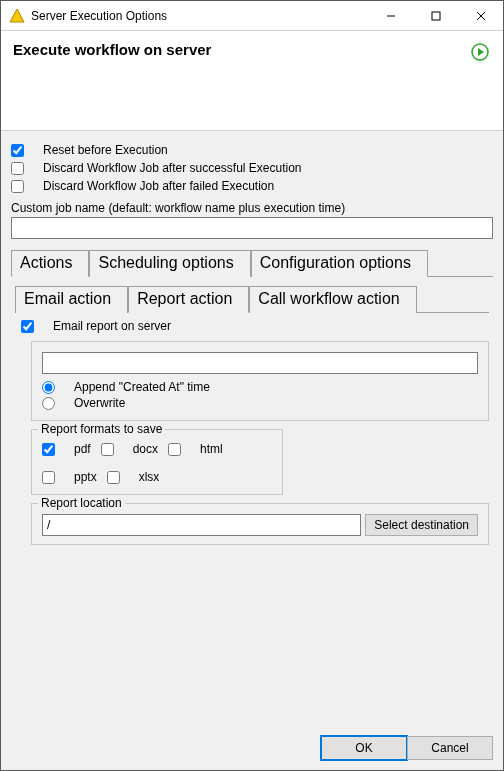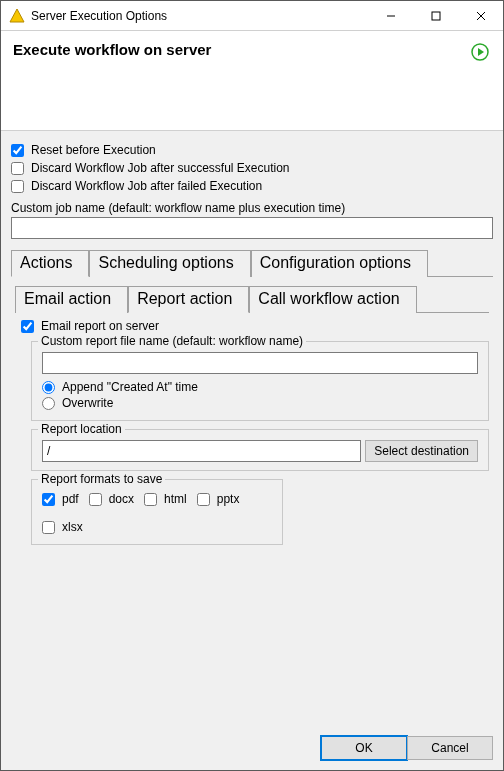--- a/index.html
+++ b/index.html
@@ -70,21 +70,21 @@
     flex: 1;
     padding: 10px;
     background: #f0f0f0;
     overflow: hidden;
     display: flex;
     flex-direction: column;
   }
   .checkbox-row, .radio-row {
     display: flex;
     align-items: center;
-    gap: 4px;
+    gap: 16px;
     margin: 2px 0;
     font-size: 12px;
     color: #000;
   }
   input[type=checkbox], input[type=radio] {
     margin: 0 3px 0 0;
     width: 13px; height: 13px;
   }
   .plain-label {
     margin: 6px 0 2px 0;
@@ -256,66 +256,65 @@
         <div class="tab active">Report action</div>
         <div class="tab">Call workflow action</div>
       </div>
 
       <label class="checkbox-row" style="margin-left:6px">
         <input type="checkbox" checked="" style="">
         <span>Email report on server</span>
       </label>
 
       <div class="groupbox">
-        <span class="group-label">Custom report file name (default: workflow name)</span>
         <input type="text" value="" style="">
         <label class="radio-row" style="margin-top:6px">
           <input type="radio" name="fn-mode" checked="" style="">
           <span>Append "Created At" time</span>
         </label>
         <label class="radio-row">
           <input type="radio" name="fn-mode" style="">
           <span>Overwrite</span>
         </label>
       </div>
 
+      <div class="groupbox" style="width:252px">
+        <span class="group-label">Report formats to save</span>
+        <div class="formats-row">
+          <label class="checkbox-row">
+            <input type="checkbox" checked="" style="">
+            <span>pdf</span>
+          </label>
+          <label class="checkbox-row">
+            <input type="checkbox" style="">
+            <span>docx</span>
+          </label>
+          <label class="checkbox-row">
+            <input type="checkbox" style="">
+            <span>html</span>
+          </label>
+          <label class="checkbox-row">
+            <input type="checkbox" style="">
+            <span>pptx</span>
+          </label>
+          <label class="checkbox-row">
+            <input type="checkbox" style="">
+            <span>xlsx</span>
+          </label>
+        </div>
+      </div>
+
       <div class="groupbox">
         <span class="group-label">Report location</span>
         <div class="inline-row">
           <input type="text" value="/" style="">
           <button class="small-btn">Select destination</button>
         </div>
       </div>
 
-      <div class="groupbox" style="width:252px">
-        <span class="group-label">Report formats to save</span>
-        <div class="formats-row">
-          <label class="checkbox-row">
-            <input type="checkbox" checked="" style="">
-            <span>pdf</span>
-          </label>
-          <label class="checkbox-row">
-            <input type="checkbox" style="">
-            <span>docx</span>
-          </label>
-          <label class="checkbox-row">
-            <input type="checkbox" style="">
-            <span>html</span>
-          </label>
-          <label class="checkbox-row">
-            <input type="checkbox" style="">
-            <span>pptx</span>
-          </label>
-          <label class="checkbox-row">
-            <input type="checkbox" style="">
-            <span>xlsx</span>
-          </label>
-        </div>
-      </div>
-
     </div>
 
   </div>
 
   <div class="footer">
     <button class="dlg-btn primary">OK</button>
     <button class="dlg-btn">Cancel</button>
   </div>
 
 </div>

